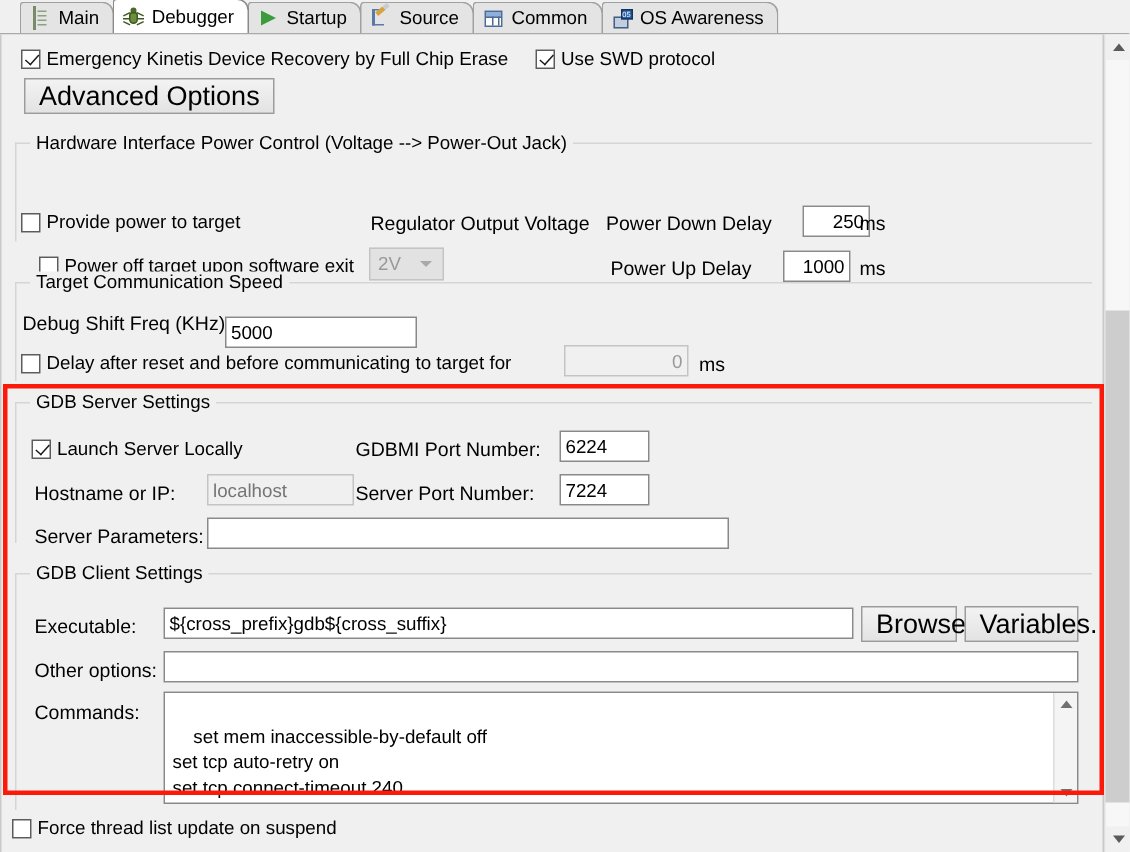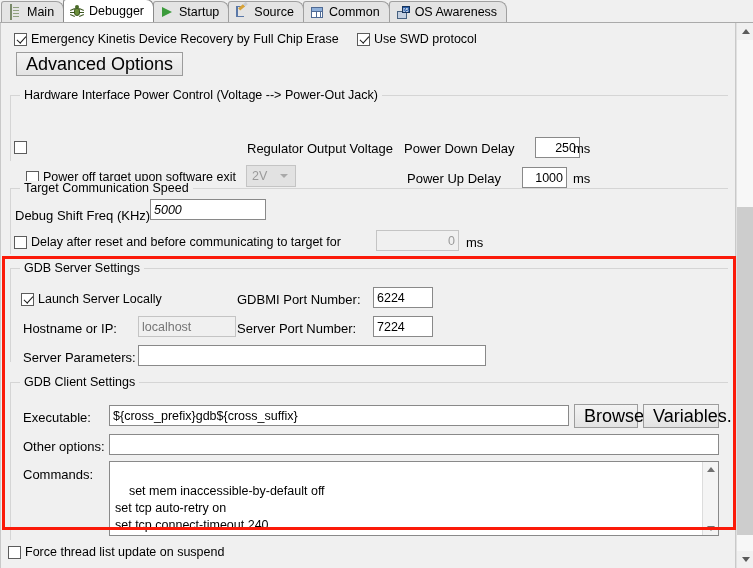--- a/index.html
+++ b/index.html
@@ -13,21 +13,21 @@
   body { position: relative; }
 
   
   .tabbar {
     position: absolute; top: 0; left: 0;
     width: 753px; height: 23px;
     background: #f0f0f0;
     border-bottom: 1px solid #aaa;
     display: flex;
     align-items: flex-end;
-    padding-left: 1px;
+    padding-left: 13px;
   }
   .tab {
     position: relative;
     height: 21px;
     display: flex;
     align-items: center;
     gap: 4px;
     padding: 0 9px 0 6px;
     font-size: 12.5px;
     color: #000;
@@ -396,20 +396,21 @@
   </div>
 
   <button class="btn" style="position:absolute; top:29px; left:15px;">Advanced Options</button>
 
   <div class="group" style="top:72px; left:9px; width:718px; height:66px;">
     <span class="group-title">Hardware Interface Power Control (Voltage --&gt; Power-Out Jack)</span>
   </div>
 
   <div class="row" style="top:118px; left:13px;">
     <span class="cb"></span>
+    <span class="lbl">Provide power to target</span>
   </div>
   <div class="row" style="top:147px; left:25px;">
     <span class="cb"></span>
     <span class="lbl">Power off target upon software exit</span>
   </div>
 
   <span class="plain" style="position:absolute; top:118px; left:246px;">Regulator Output Voltage</span>
 
   <div class="combo" style="position:absolute; top:142px; left:245px; width:50px;">
     <span>2V</span>
@@ -422,21 +423,21 @@
 
   <span class="plain" style="position:absolute; top:148px; left:406px;">Power Up Delay</span>
   <input class="tf right" style="position: absolute; top: 144px; left: 521px; width: 45px;" value="1000">
   <span class="plain" style="position:absolute; top:148px; left:572px;">ms</span>
 
   <div class="group" style="top:165px; left:9px; width:718px; height:66px;">
     <span class="group-title">Target Communication Speed</span>
   </div>
 
   <span class="plain" style="position:absolute; top:185px; left:14px;">Debug Shift Freq (KHz)</span>
-  <input class="tf" style="position: absolute; top: 176px; left: 149px; width: 116px; font-style: italic;" value="5000">
+  <input class="tf" style="position: absolute; top: 188px; left: 149px; width: 128px;" value="5000">
 
   <div class="row" style="top:212px; left:13px;">
     <span class="cb"></span>
     <span class="lbl">Delay after reset and before communicating to target for</span>
   </div>
   <input class="tf dis right" style="position: absolute; top: 207px; left: 375px; width: 83px;" disabled="" value="0">
   <span class="plain" style="position:absolute; top:212px; left:465px;">ms</span>
 
   <div class="group" style="top:245px; left:9px; width:718px; height:94px;">
     <span class="group-title">GDB Server Settings</span>

